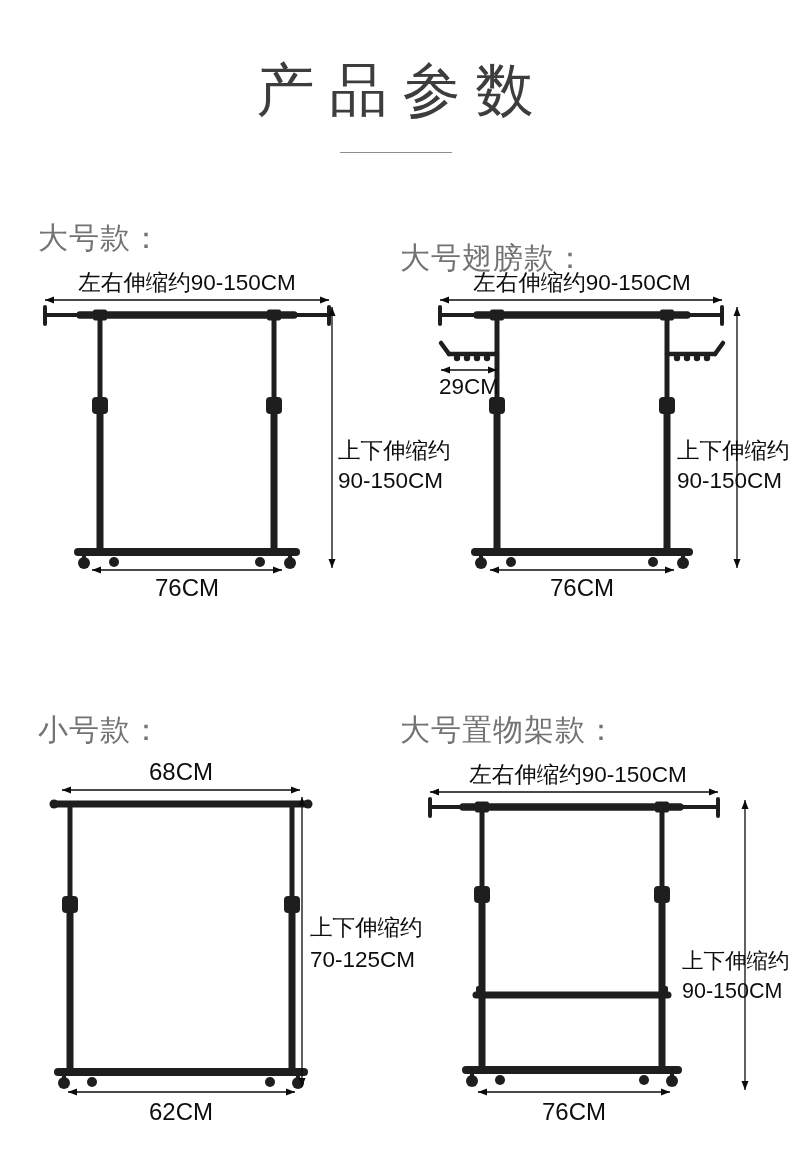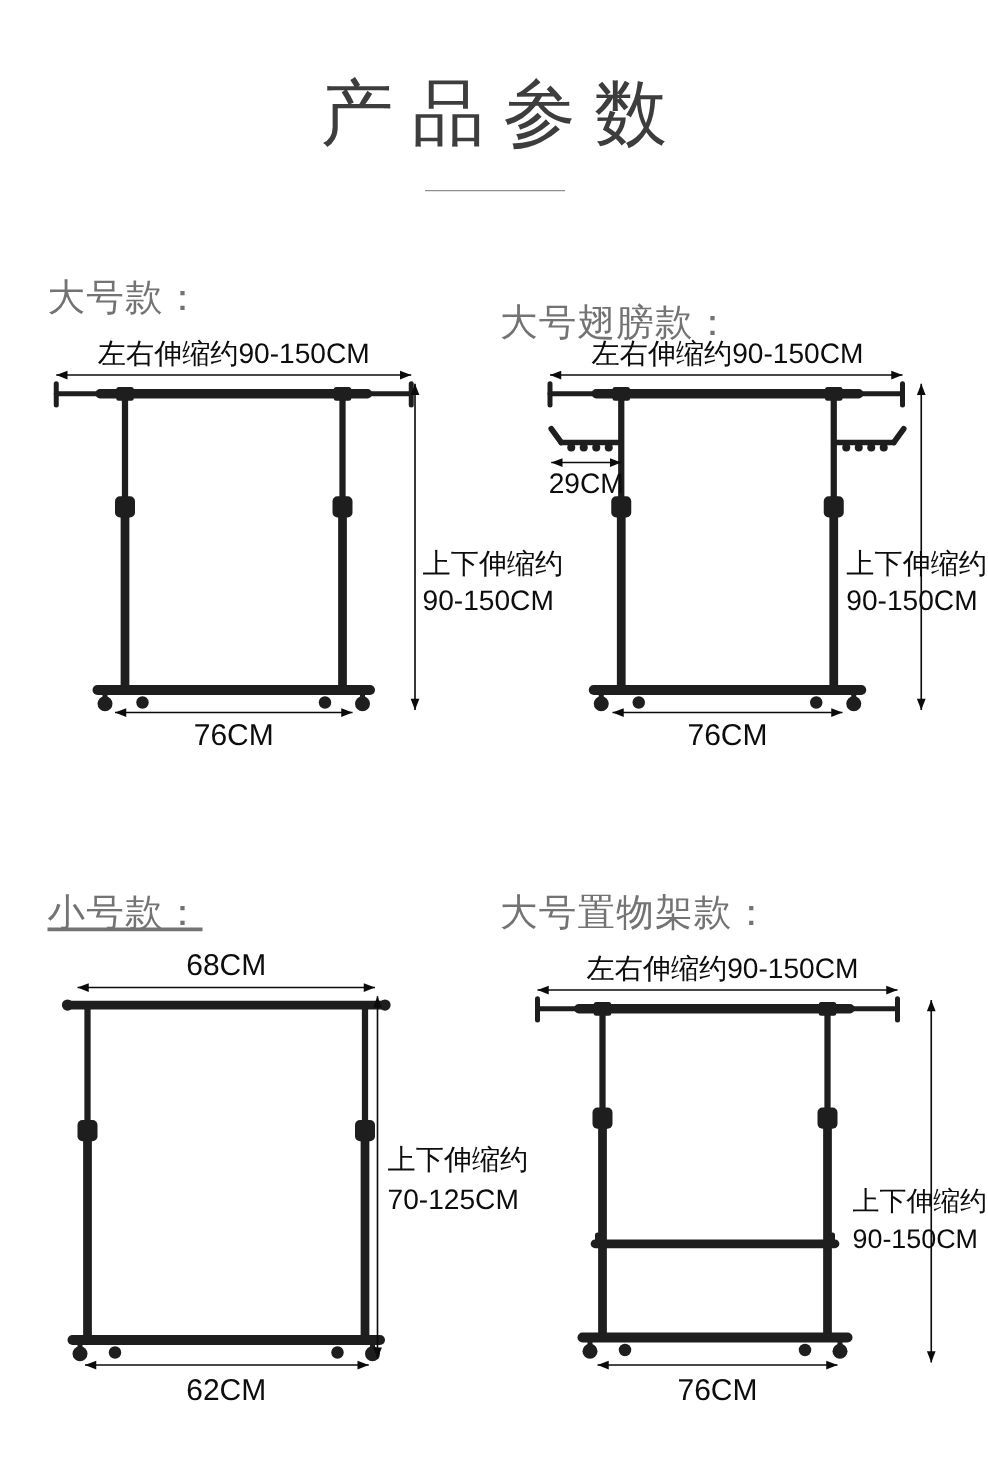--- a/index.html
+++ b/index.html
@@ -19,21 +19,21 @@
     position:absolute; top:152px; left:340px; width:112px; height:0;
     border-top:1.5px solid #8e8e8e;
   }
 
   .section-label {
     position:absolute; font-size:30px; color:#737373; letter-spacing:1px;
     white-space:nowrap;
   }
   .lbl-1 { left:38px;  top:218px; }
   .lbl-2 { left:400px; top:218px;margin-top:20px; }
-  .lbl-3 { left:38px;  top:710px;text-decoration:underline; }
+  .lbl-3 { left:38px;  top:710px; }
   .lbl-4 { left:400px; top:710px;text-align:right; }
 
   svg.panel { position:absolute; overflow:visible; }
   svg .rack line, svg .rack path { stroke:#1e1e1e; stroke-linecap:round; fill:none; }
   svg .rack rect, svg .rack circle { fill:#1e1e1e; stroke:none; }
   svg .dimline { stroke:#0b0b0b; stroke-width:1.3; fill:none; }
   svg text { fill:#0d0d0d; font-family:"Liberation Sans","DejaVu Sans",sans-serif; }
   text.t22 { font-size:22.5px; }
   text.t21 { font-size:21.5px; }
   text.t24 { font-size:24px; }

